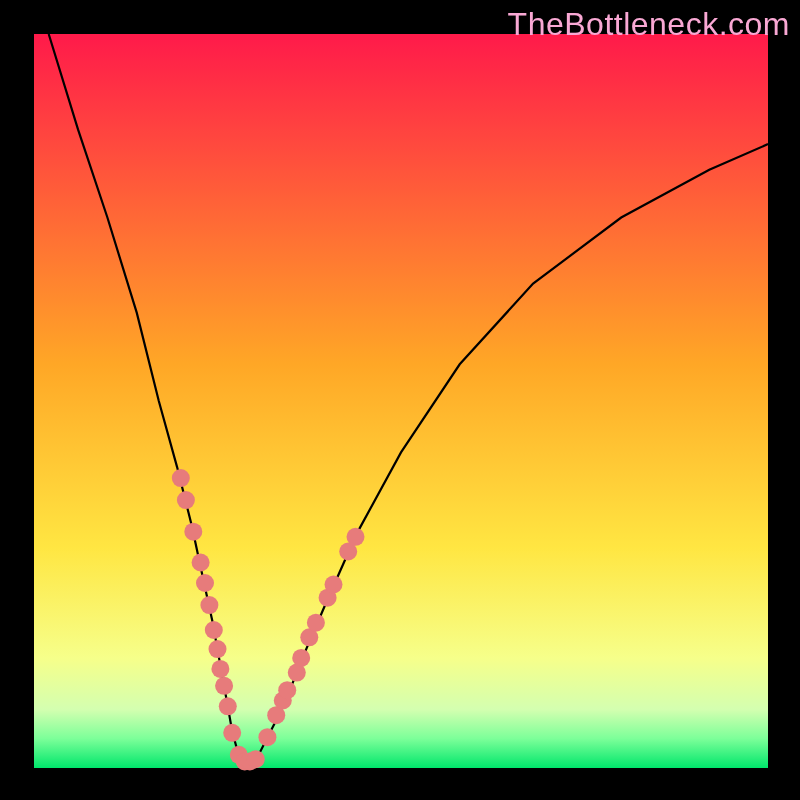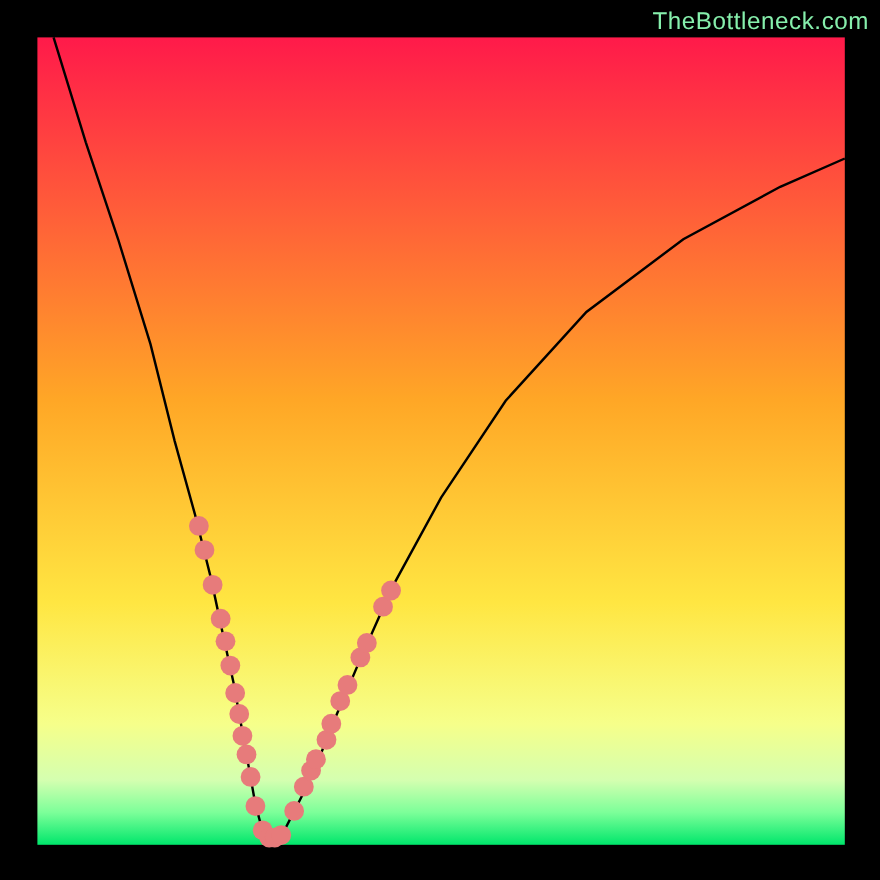--- a/index.html
+++ b/index.html
@@ -13,22 +13,22 @@
   }
   .frame {
     width: 800px;
     height: 800px;
     position: relative;
   }
   .watermark {
     position: absolute;
     top: 6px;
     right: 10px;
-    color: #86efac;
-    font-size: 22px;
+    color: #f9a8d4;
+    font-size: 32px;
     font-weight: 400;
     letter-spacing: 0.5px;
     z-index: 10;
   }
   svg {
     display: block;
   }
 </style>
 </head>
 <body>

